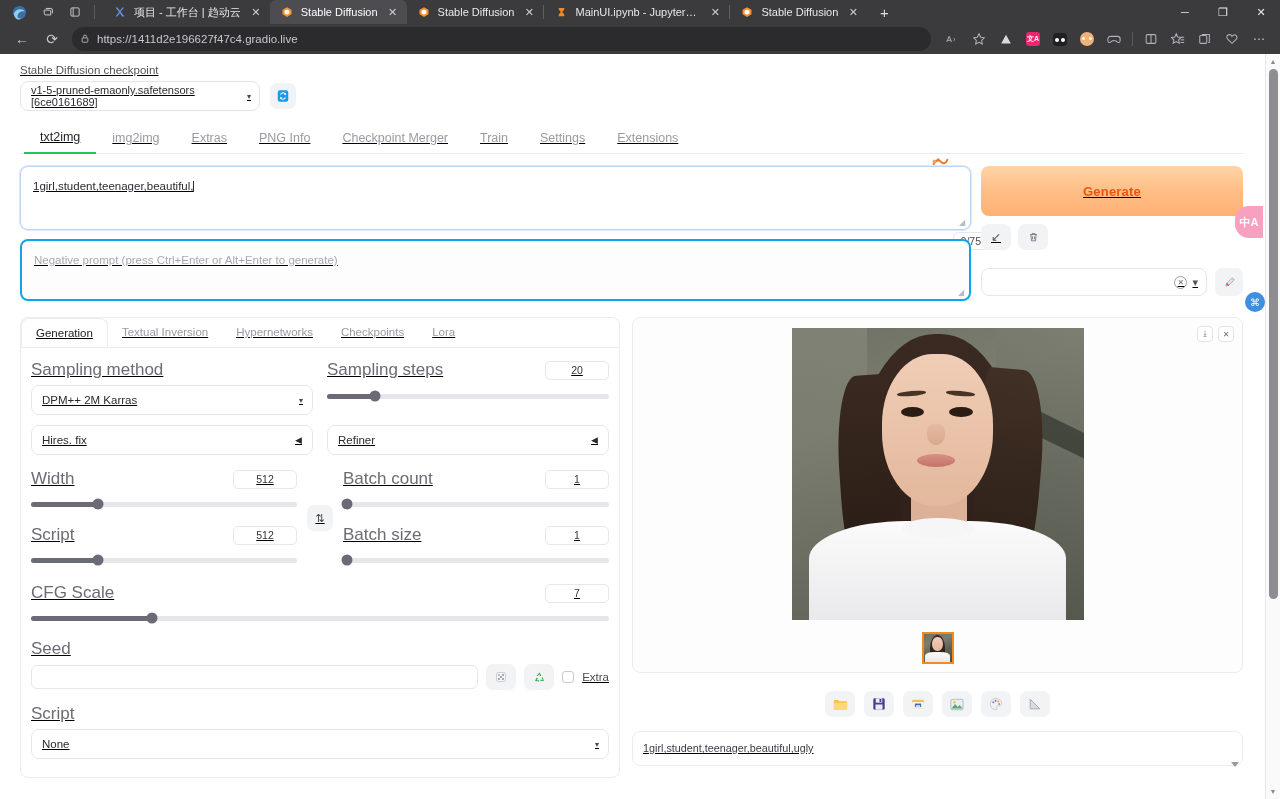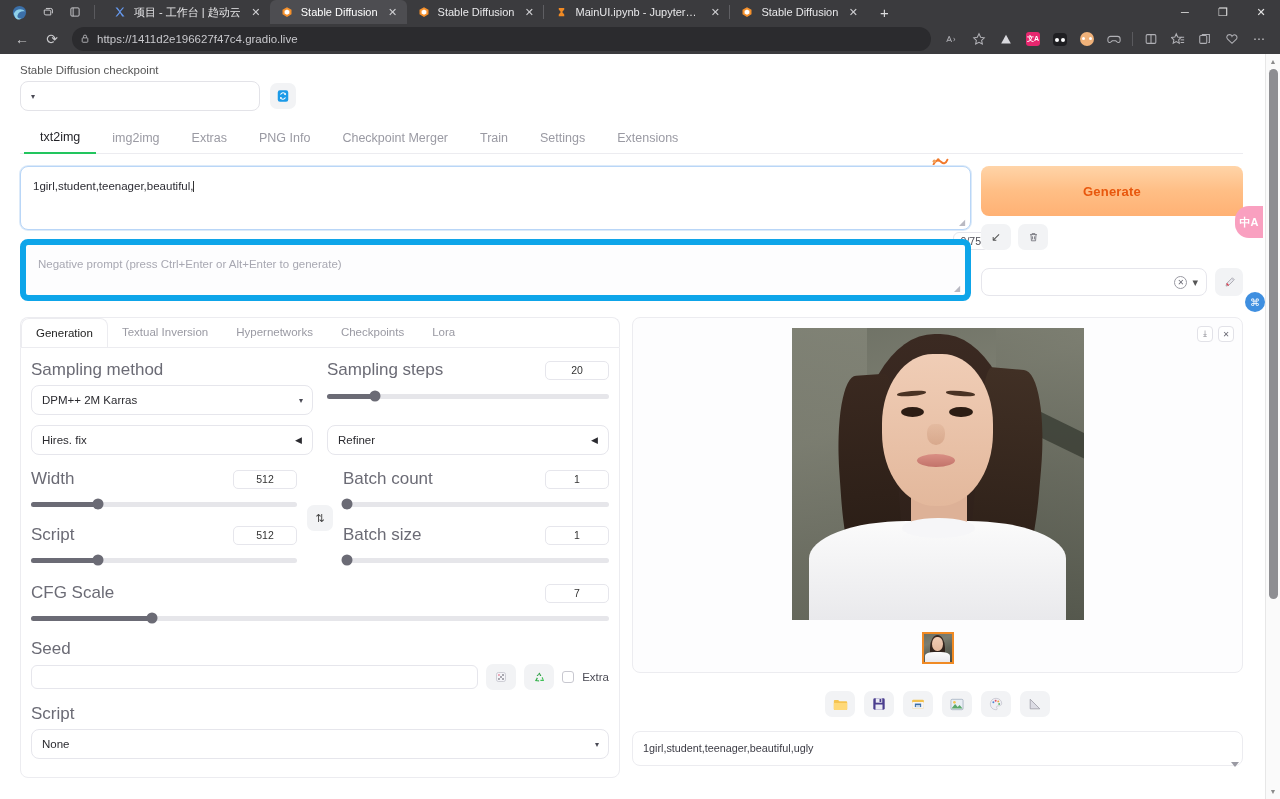--- a/index.html
+++ b/index.html
@@ -50,21 +50,21 @@
   }
   .omnibox .urltext { color:#c8c8cc; font-size:11.5px; white-space:nowrap; overflow:hidden; text-overflow:ellipsis;}
   .omnibox .lock { color:#b9b9bd; font-size:10px; }
   .nav-right { display:flex; align-items:center; gap:1px; }
   .navicon { width:26px; height:26px; display:flex; align-items:center; justify-content:center;
              font-size:12px; color:#c9c9cc; border-radius:4px;}
 
   
   .viewport { flex:1; background:#fff; position:relative; overflow:hidden; display:flex; }
   .page { flex:1; background:#fff; position:relative; overflow:hidden;
-          padding: 10px 22px 0 12px; }
+          padding: 10px 22px 0 12px; text-decoration: underline; }
 
   
   .scrollbar {
     width:15px; background:#fafafa; border-left:1px solid #e7e7e7;
     display:flex; flex-direction:column; align-items:center; position:relative;
   }
   .sb-arrow { height:15px; width:15px; display:flex; align-items:center; justify-content:center;
               color:#8a8a8a; font-size:7px; }
   .sb-track { flex:1; width:15px; position:relative; }
   .sb-thumb { position:absolute; left:3px; width:9px; top:0; height:530px; background:#8e8e92; border-radius:5px;}
@@ -86,21 +86,21 @@
   
   .maintabs { display:flex; align-items:flex-end; gap:0; margin: 12px 0 0 8px;
               border-bottom:1px solid #ececf0; padding-left:4px;}
   .mtab { font-size:12.5px; color:#9a9aa3; padding: 7px 16px 8px; white-space:nowrap; }
   .mtab.active { color:#1f1f24; border-bottom:2px solid #22c55e; font-weight:normal; margin-bottom:-1px;}
 
   
   .prompt-region { display:flex; gap:10px; margin-top:12px; position:relative; padding-left:8px;}
   .prompt-col { flex:1; position:relative; max-width: 970px; }
   .ta {
-    width:100%; border:6px solid #0ea5e9; border-radius:8px; background:#fff;
+    width:100%; border:2px solid #0ea5e9; border-radius:8px; background:#fff;
     font-size:11.5px; color:#2c2c33; padding: 12px 12px; position:relative;
     line-height:1.35;
   }
   .ta.focused { border:1px solid #b9d6f7; box-shadow: 0 0 0 1px #dceaf9; }
   .ta.pos { height:64px; }
   .ta.neg { height:62px; margin-top:9px; background:#fdfdfe; }
   .ph { color:#a8a8b2; }
   .resize { position:absolute; right:3px; bottom:2px; width:8px; height:8px;
             color:#b9b9c2; font-size:8px; line-height:8px;}
   .caretbar { display:inline-block; width:1px; height:11px; background:#333; vertical-align:-2px; }
@@ -422,20 +422,21 @@
       <div class="navicon">⋯</div>
     </div>
   </div>
 
   <div class="viewport">
     <div class="page">
 
       <div class="ckpt-label">Stable Diffusion checkpoint</div>
       <div class="ckpt-row">
         <div class="ckpt-select">
+          <span>v1-5-pruned-emaonly.safetensors [6ce0161689]</span>
           <span class="caret">▾</span>
         </div>
         <div class="refresh-btn">
           <svg width="14" height="14" viewBox="0 0 16 16">
               <rect x="2" y="1.5" width="12" height="13" rx="2.5" fill="#1b9ae8"></rect>
               <path d="M5.2 6.4A3 3 0 0110.8 6M10.8 9.6A3 3 0 015.2 10" stroke="#fff" stroke-width="1.2" fill="none"></path>
               <polygon points="10.9,4.3 11.4,7 9,6.3" fill="#fff"></polygon>
               <polygon points="5.1,11.7 4.6,9 7,9.7" fill="#fff"></polygon>
             </svg>
         </div>

